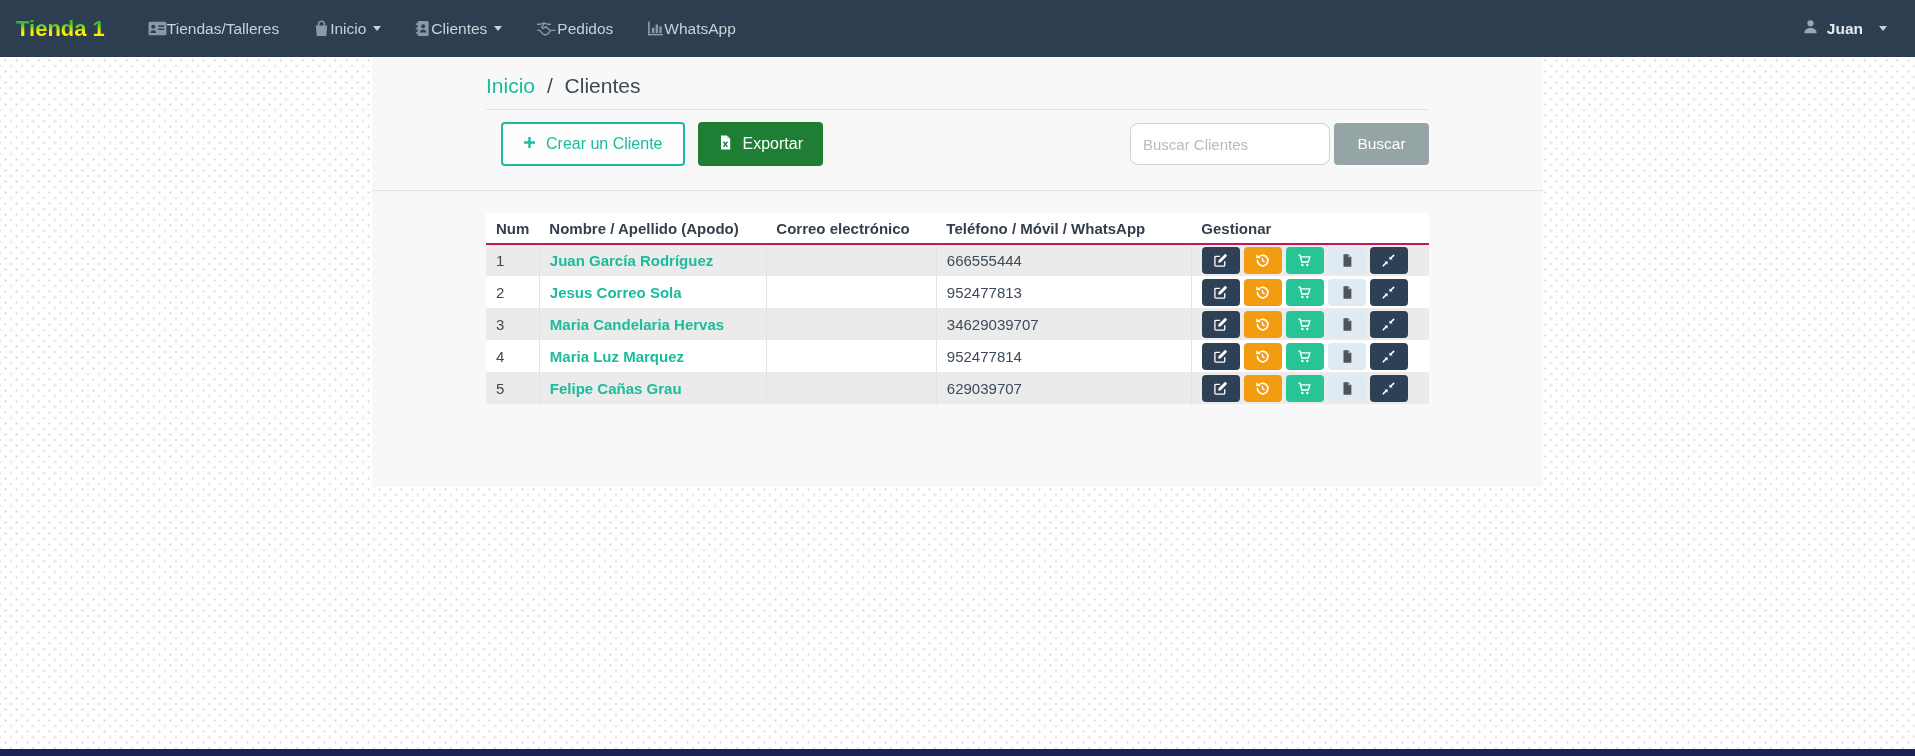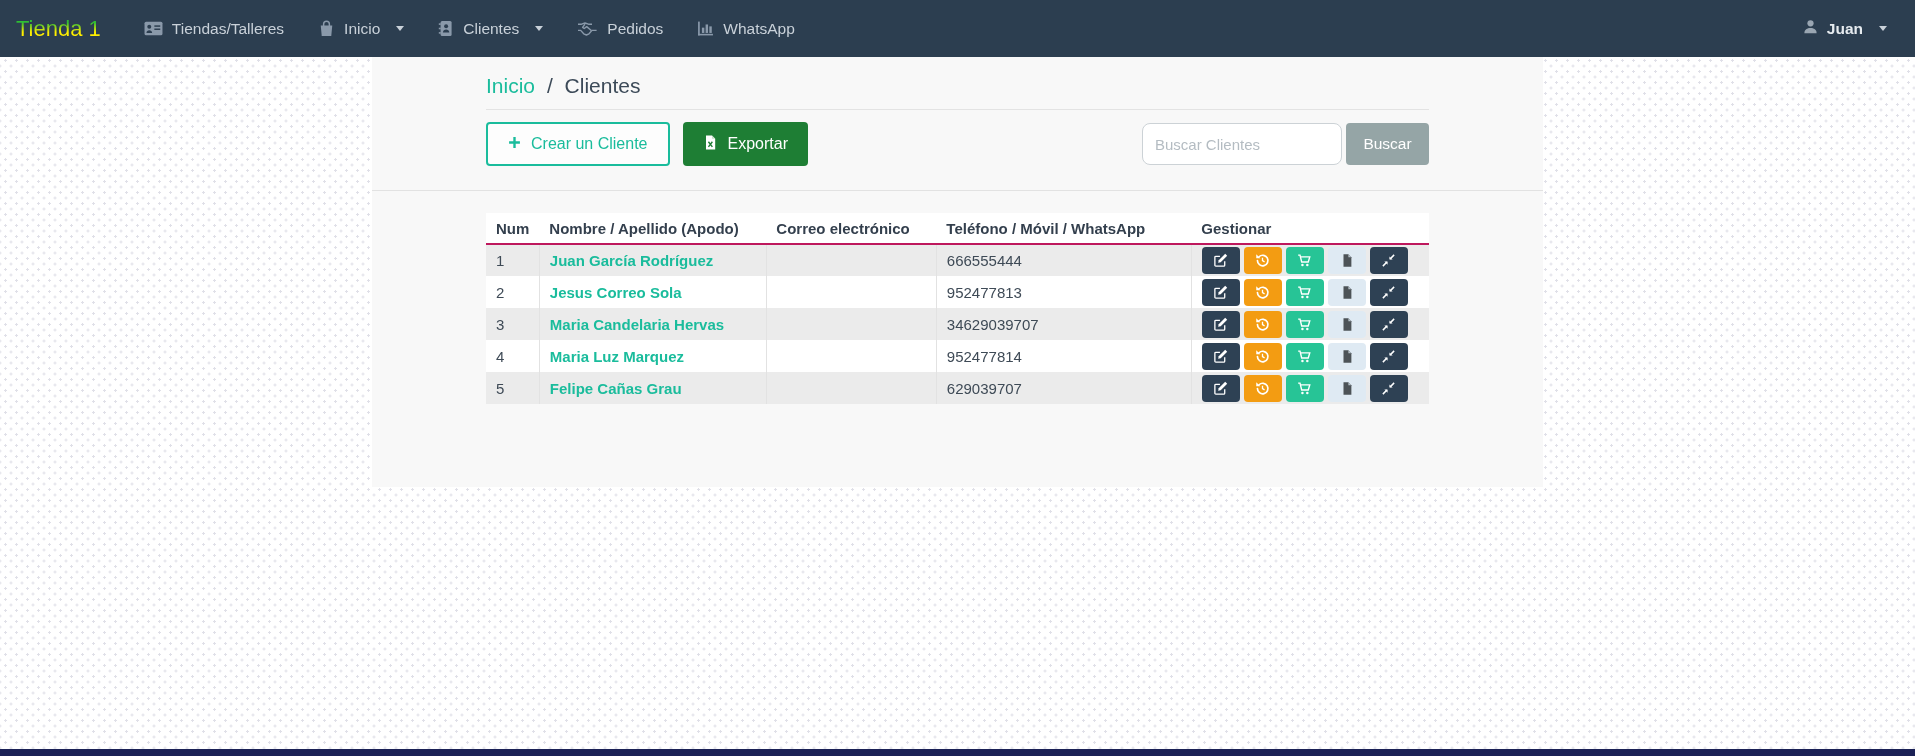--- a/index.html
+++ b/index.html
@@ -14,29 +14,29 @@
     background-size:11px 11px;
     background-position:0 0, 5.5px 5.5px;
   }
 
   
   .navbar {
     height:57px; background:#2c3e50; display:flex; align-items:center;
     padding:0 14px; position:relative; z-index:2;
   }
   .brand {
-    font-size:22px; font-weight:normal; margin:0 26px 0 2px; cursor:pointer;
+    font-size:22px; font-weight:bold; margin:0 26px 0 2px; cursor:pointer;
     color:#ffee00;
     background:linear-gradient(180deg,#2fbe34 25%,#ffee00 62%);
     -webkit-background-clip:text; background-clip:text;
     -webkit-text-fill-color:transparent;
     white-space:nowrap;
   }
   .nav-item {
-    display:flex; align-items:center; gap:9px; padding:0 17px;
+    display:flex; align-items:center; padding:0 17px;
     color:#c9d1d9; font-size:15.5px; height:57px; cursor:pointer; white-space:nowrap;
   }
   .nav-item svg { display:block; }
   .caret {
     display:inline-block; width:0; height:0; margin-left:7px;
     border-left:4px solid transparent; border-right:4px solid transparent;
     border-top:5px solid #c9d1d9;
   }
   .nav-spacer { flex:1; }
   .nav-user { display:flex; align-items:center; gap:9px; padding:0 14px; color:#e6ebef; font-weight:bold; font-size:15.5px; cursor:pointer; }
@@ -46,36 +46,36 @@
     width:1171px; margin:0 auto; background:#f8f8f8; height:430px;
   }
   .inner { width:943px; margin:0 auto; }
 
   .breadcrumb { padding-top:17px; font-size:21px; color:#3c4a58; }
   .breadcrumb .bc-link { color:#1abc9c; text-decoration:none; cursor:pointer; }
   .bc-sep { margin:0 6px; color:#3c4a58; }
   .bc-rule { border:none; border-top:1px solid #e3e3e3; margin:11px 0 0 0; }
 
   .toolbar { display:flex; align-items:center; margin-top:12px; }
-  .btn { border:none; border-radius:4px; font-family:inherit; font-size:16px; cursor:pointer; display:flex; align-items:center; gap:10px; }
+  .btn { border:none; border-radius:4px; font-family:inherit; font-size:16px; cursor:pointer; display:flex; align-items:center; gap:10px;margin-left:15px; }
   .btn-create {
     background:#fdfdfd; border:2px solid #1abc9c; color:#1abc9c;
     padding:0 20px; height:44px;
   }
   .btn-export {
     background:#1e7e34; color:#ffffff; padding:0 20px; height:44px; margin-left:13px;
   }
   .toolbar-spacer { flex:1; }
   .search-input {
     width:200px; height:42px; border:1px solid #ccd2d6; border-radius:8px;
     padding:0 12px; font-size:15px; font-family:inherit; color:#3c4a58; background:#fff;
   }
   .search-input::placeholder { color:#b4bcc2; }
   .btn-search {
-    background:#95a5a6; color:#fff; width:83px; height:42px; margin-left:4px;
+    background:#95a5a6; color:#fff; width:95px; height:42px; margin-left:4px;
     justify-content:center; font-size:15.5px;
   }
 
   .section-divider { border:none; border-top:1px solid #e2e2e2; margin:24px 0 0 0; width:100%; }
 
   
   table.clients { border-collapse:collapse; margin-top:22px; width:943px; font-size:15px; color:#3e4a56; }
   .clients th {
     text-align:left; font-weight:bold; color:#333f4d; background:#ffffff;
     padding:5px 10px; border-bottom:2px solid #be185d; height:31px;

